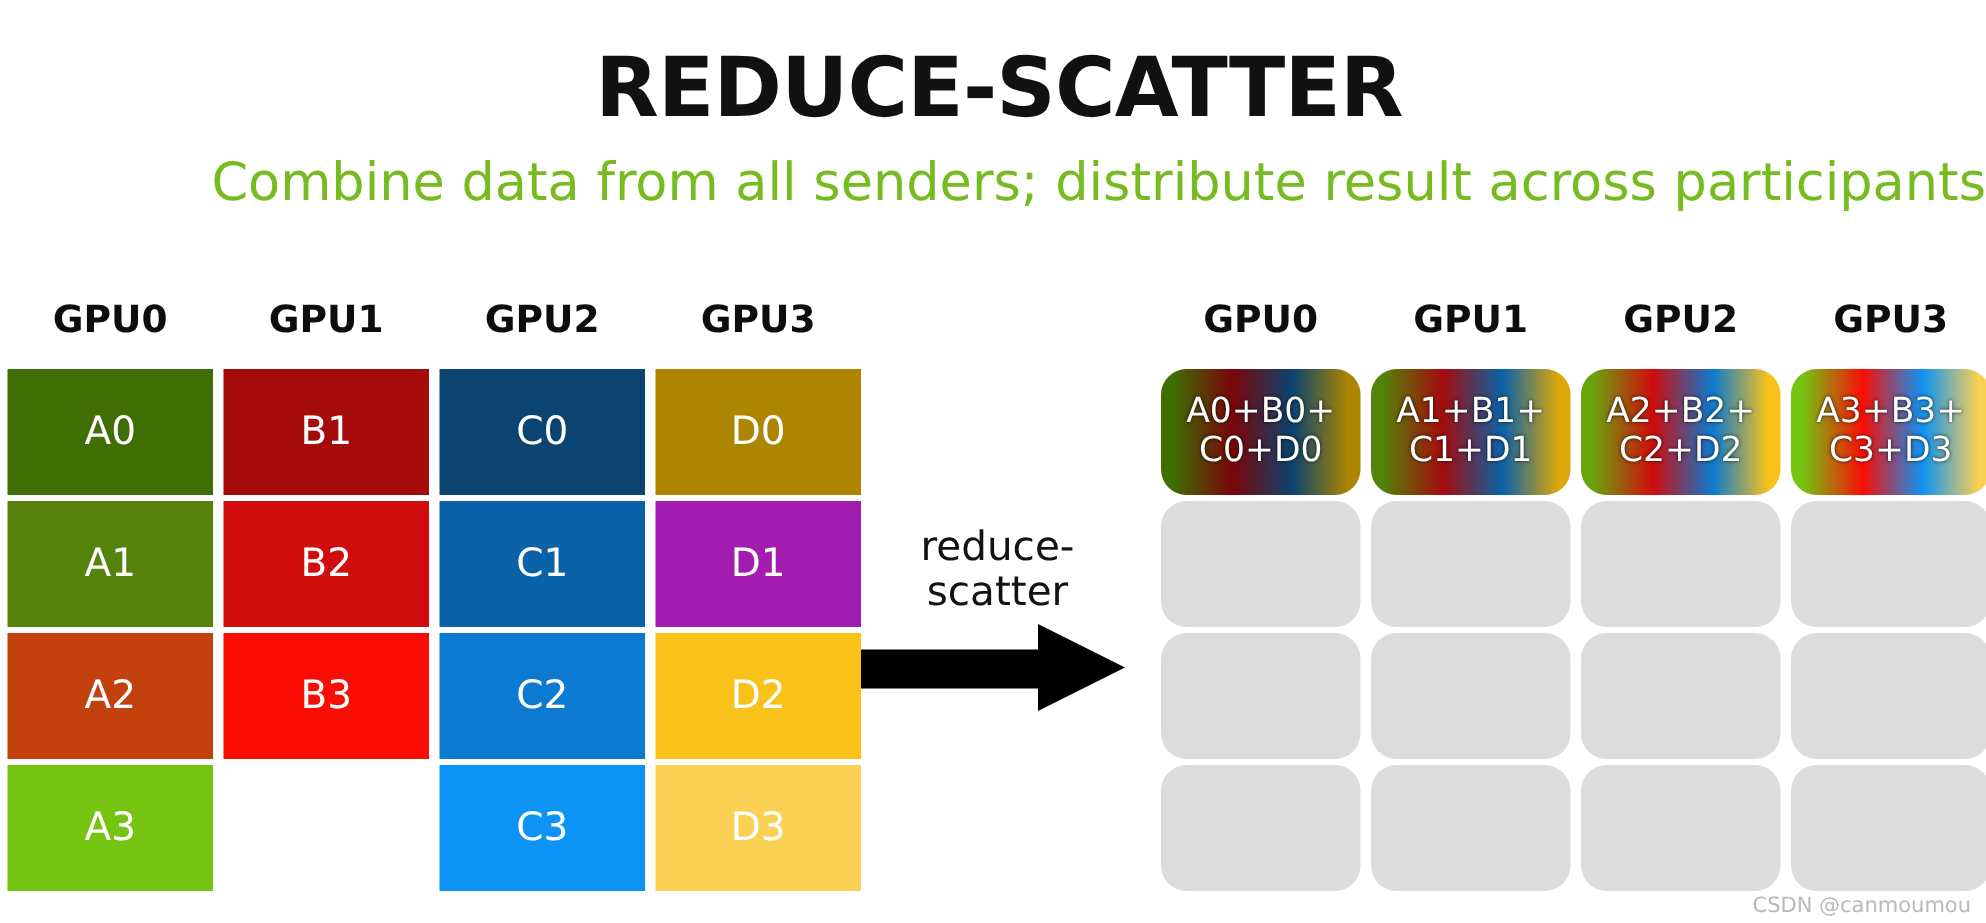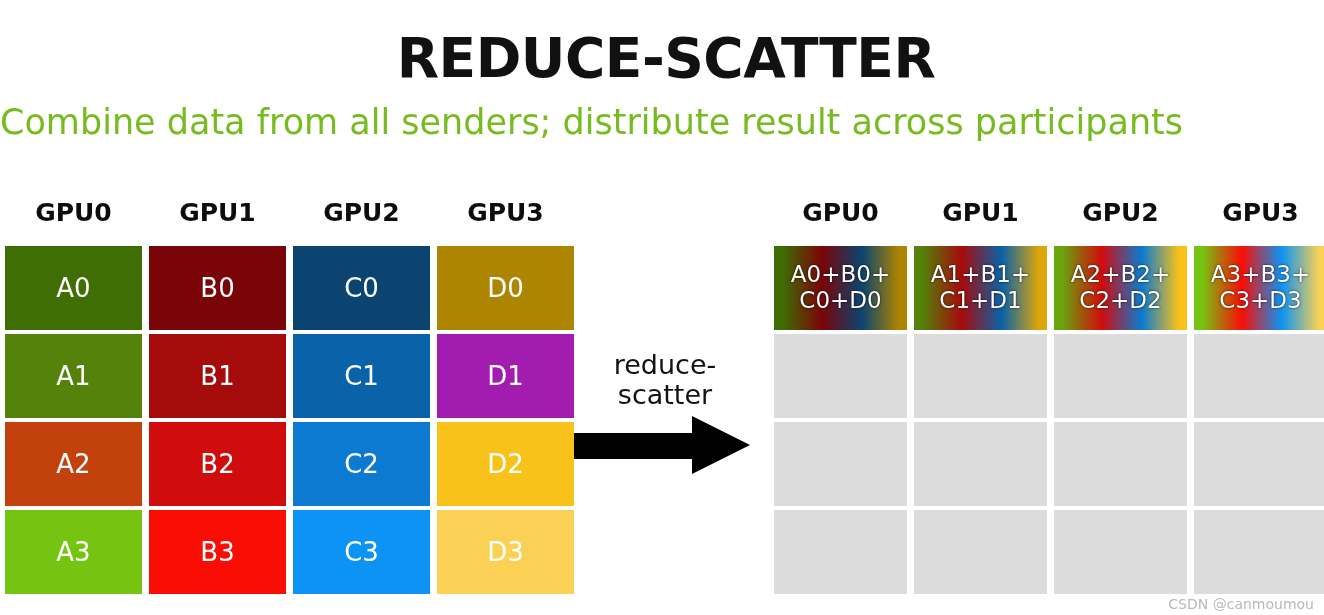--- a/index.html
+++ b/index.html
@@ -28,21 +28,21 @@
     letter-spacing: -0.5px;
     color: #111111;
     line-height: 1.05;
     white-space: nowrap;
   }
   #page-subtitle {
     position: absolute;
     top: 103px;
     left: 0;
     width: 1324px;
-    text-align: left;
+    text-align: right;
     font-size: 35px;
     font-weight: normal;
     color: #76bc21;
     line-height: 1.1;
     white-space: nowrap;
   }
 
   
   .matrix {
     position: absolute;
@@ -94,20 +94,21 @@
   
   #matrix-right .col-header { width: 133px; margin-right: 7px; }
   #matrix-right .col        { width: 133px; margin-right: 7px; }
   #matrix-right .cell {
     width: 133px;
     height: 84px;
     margin-bottom: 4px;
     font-size: 23px;
     line-height: 1.12;
     font-weight: 500;
+    border-radius: 17px;
   }
   #matrix-right .cell.empty {
     background: #dcdcdc;
   }
   #matrix-right .cell .cell-text {
     text-shadow: 0 0 3px rgba(0,0,0,0.55), 0 0 1px rgba(0,0,0,0.7);
     white-space: pre-line;
   }
 
   
@@ -182,23 +183,20 @@
           <span class="cell-text">A1</span>
         </div>
         <div class="cell" style="background: #c2410c;">
           <span class="cell-text">A2</span>
         </div>
         <div class="cell" style="background: rgb(118, 196, 18);">
           <span class="cell-text">A3</span>
         </div>
       </div>
       <div class="col">
-        <div class="cell" style="background: rgb(122, 5, 8);">
-          <span class="cell-text">B0</span>
-        </div>
         <div class="cell" style="background: rgb(165, 11, 11);">
           <span class="cell-text">B1</span>
         </div>
         <div class="cell" style="background: rgb(209, 12, 12);">
           <span class="cell-text">B2</span>
         </div>
         <div class="cell" style="background: rgb(250, 13, 5);">
           <span class="cell-text">B3</span>
         </div>
       </div>

